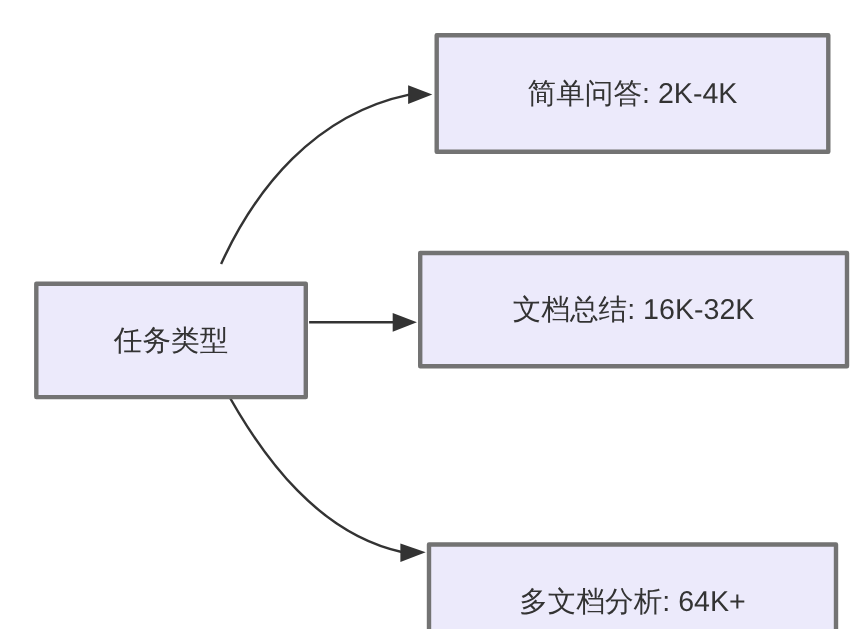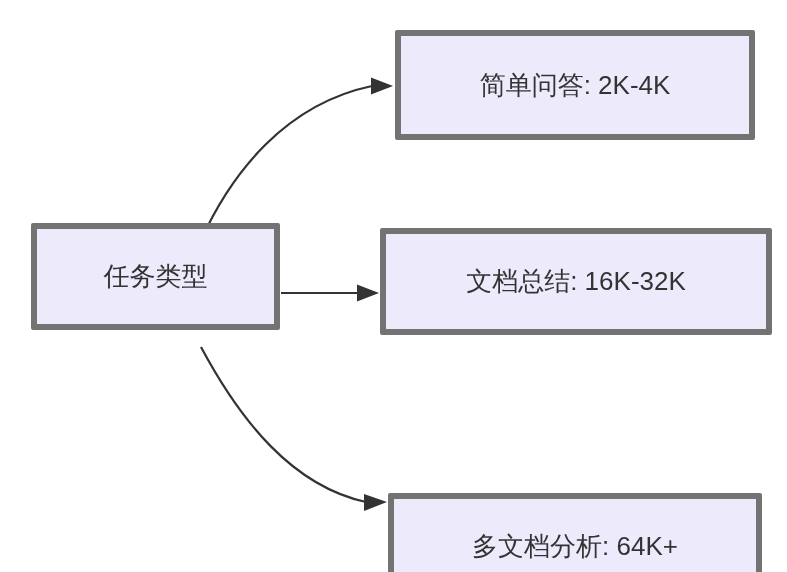--- a/index.html
+++ b/index.html
@@ -22,38 +22,38 @@
     left: 0;
     top: 0;
     width: 787px;
     height: 572px;
     pointer-events: none;
   }
   .node {
     position: absolute;
     box-sizing: border-box;
     background: #ECEAFB;
-    border: 6px solid #737373;
+    border: 4px solid #737373;
     border-radius: 2px;
     display: flex;
     align-items: center;
     justify-content: center;
     text-align: center;
   }
   .node-label {
     color: #333333;
     font-size: 26px;
     line-height: 1.25;
     font-family: "Liberation Sans", "DejaVu Sans", sans-serif;
     white-space: nowrap;
     letter-spacing: 0px;
   }
   #node-source {
     left: 31px;
-    top: 223px;
+    top: 256px;
     width: 249px;
     height: 107px;
   }
   #node-simple-qa {
     left: 395px;
     top: 30px;
     width: 360px;
     height: 110px;
   }
   #node-doc-summary {

